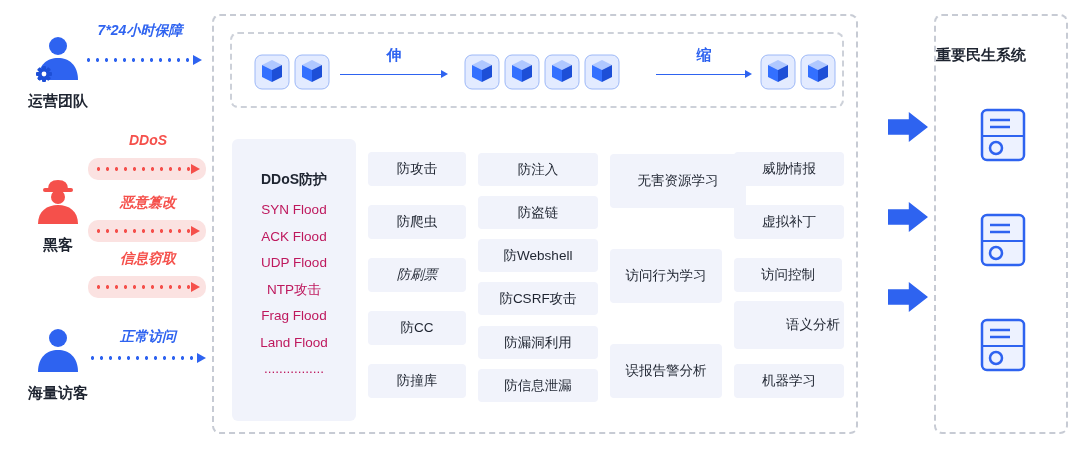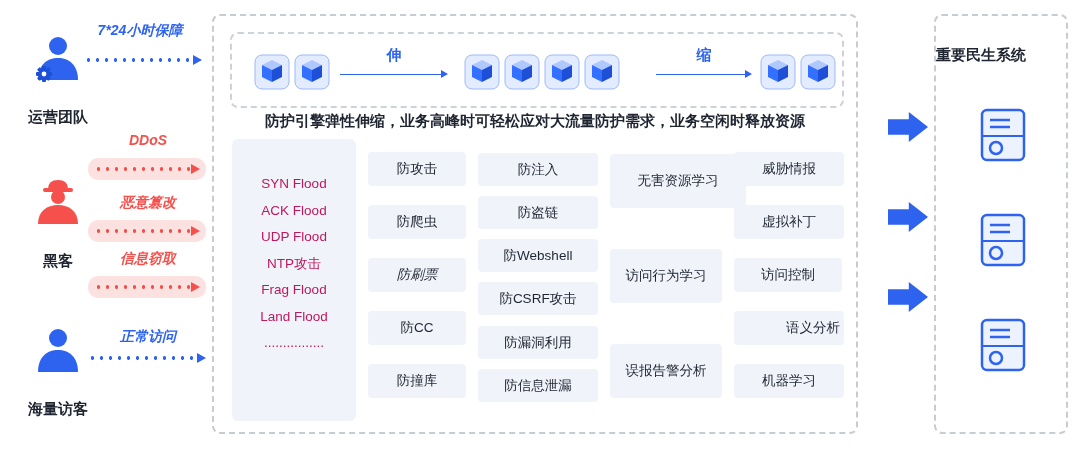--- a/index.html
+++ b/index.html
@@ -1,21 +1,21 @@
 <!DOCTYPE html>
 <html><head>
 <meta charset="utf-8">
 <style>
   * { margin:0; padding:0; box-sizing:border-box; }
   body { font-family:"Liberation Sans","DejaVu Sans",sans-serif; background:#fff; }
   .canvas { position:relative; width:1080px; height:456px; background:#fff; overflow:hidden; }
   .abs { position:absolute; }
 
   
-  .actor { position:absolute; width:84px; display:flex; flex-direction:column; align-items:center;gap:16px; }
+  .actor { position:absolute; width:84px; display:flex; flex-direction:column; align-items:center; }
   .actor-label { margin-top:4px; font-size:15px; font-weight:700; color:#1E2430; white-space:nowrap; }
 
   
   .flow-label { position:absolute; font-size:14px; font-weight:700; text-align:center; white-space:nowrap;font-style:italic; }
   .blue-t { color:#2E63F0; }
   .red-t { color:#F5504B; }
   .blue-c { color:#2E63F0; }
   .red-c { color:#F5504B; }
   .dot-arrow { display:flex; align-items:center; height:12px; }
   .dot-line { flex:1; height:4px; background-image:radial-gradient(circle, currentColor 1.7px, transparent 1.9px);
@@ -198,23 +198,23 @@
           </svg>
         <svg width="36" height="36" viewBox="0 0 36 36">
             <rect x="1" y="1" width="34" height="34" rx="7" fill="#E3EBFF" stroke="#9DB8F7"></rect>
             <polygon points="18,6 28,11 18,16 8,11" fill="#AFC8FF"></polygon>
             <polygon points="8,11 18,16 18,28 8,23" fill="#3370FF"></polygon>
             <polygon points="28,11 18,16 18,28 28,23" fill="#1D4FD7"></polygon>
           </svg>
       </div>
     </div>
 
-    <div class="caption">防护引擎弹性伸缩，业务高峰时可轻松应对大流量防护需求，业务空闲时释放资源</div>
 
     <div class="ddos-panel">
+      <div class="ddos-title">DDoS防护</div>
       <div class="ddos-item">SYN Flood</div>
       <div class="ddos-item">ACK Flood</div>
       <div class="ddos-item">UDP Flood</div>
       <div class="ddos-item">NTP攻击</div>
       <div class="ddos-item">Frag Flood</div>
       <div class="ddos-item">Land Flood</div>
       <div class="ddos-item">................</div>
     </div>
 
     <div class="pill-box" style="left:154px; top:136px; width:98px; height:34px;">防攻击</div>
@@ -230,21 +230,21 @@
     <div class="pill-box" style="left:264px; top:310px; width:120px; height:33px;">防漏洞利用</div>
     <div class="pill-box" style="left:264px; top:353px; width:120px; height:33px;">防信息泄漏</div>
 
     <div class="pill-box" style="left:396px; top:138px; width:136px; height:54px;">无害资源学习</div>
     <div class="pill-box" style="left:396px; top:233px; width:112px; height:54px;">访问行为学习</div>
     <div class="pill-box" style="left:396px; top:328px; width:112px; height:54px;">误报告警分析</div>
 
     <div class="pill-box" style="left:520px; top:136px; width:110px; height:34px;">威胁情报</div>
     <div class="pill-box" style="left:520px; top:189px; width:110px; height:34px;">虚拟补丁</div>
     <div class="pill-box" style="left:520px; top:242px; width:108px; height:34px;">访问控制</div>
-    <div class="pill-box" style="left:520px; top:295px; width:110px; height:34px;padding-left:48px;">语义分析</div>
+    <div class="pill-box" style="left:520px; top:285px; width:110px; height:48px;padding-left:48px;">语义分析</div>
     <div class="pill-box" style="left:520px; top:348px; width:110px; height:34px;">机器学习</div>
   </div>
 
   <div class="block-arrow" style="left:888px; top:112px;"></div>
   <div class="block-arrow" style="left:888px; top:202px;"></div>
   <div class="block-arrow" style="left:888px; top:282px;"></div>
 
   <div class="right-panel">
     <div class="right-title">重要民生系统</div>
 

